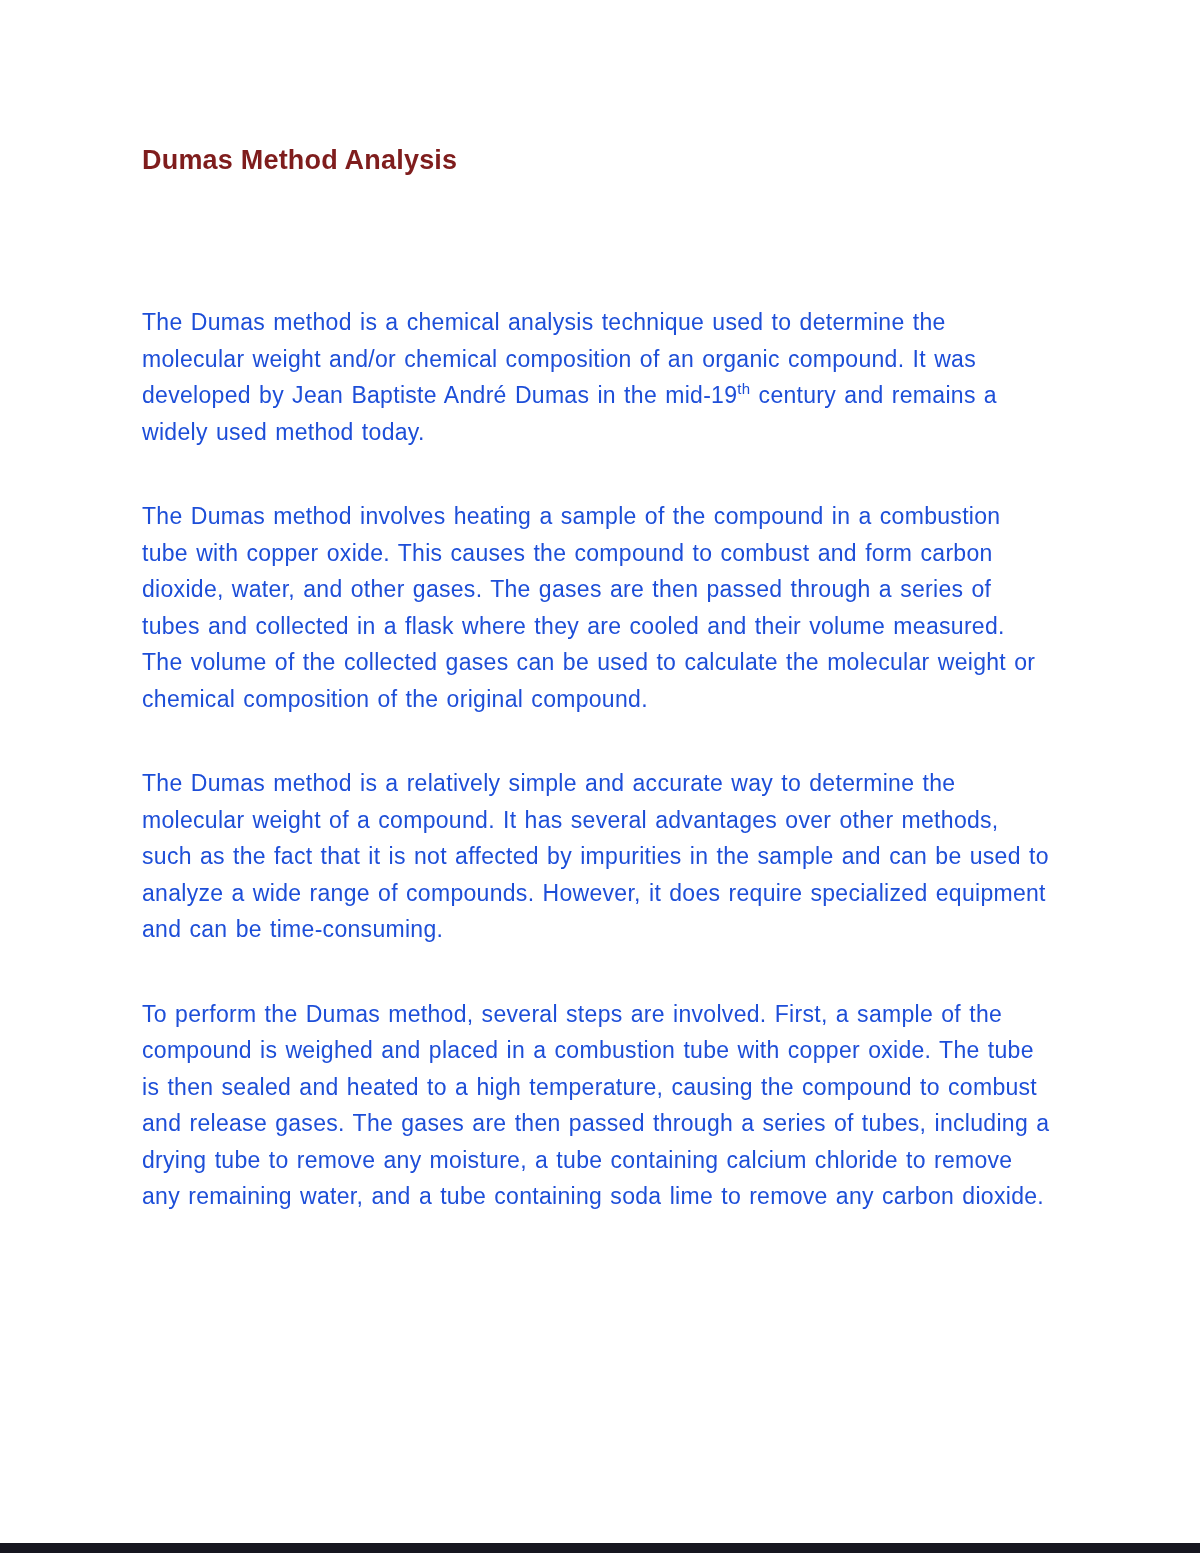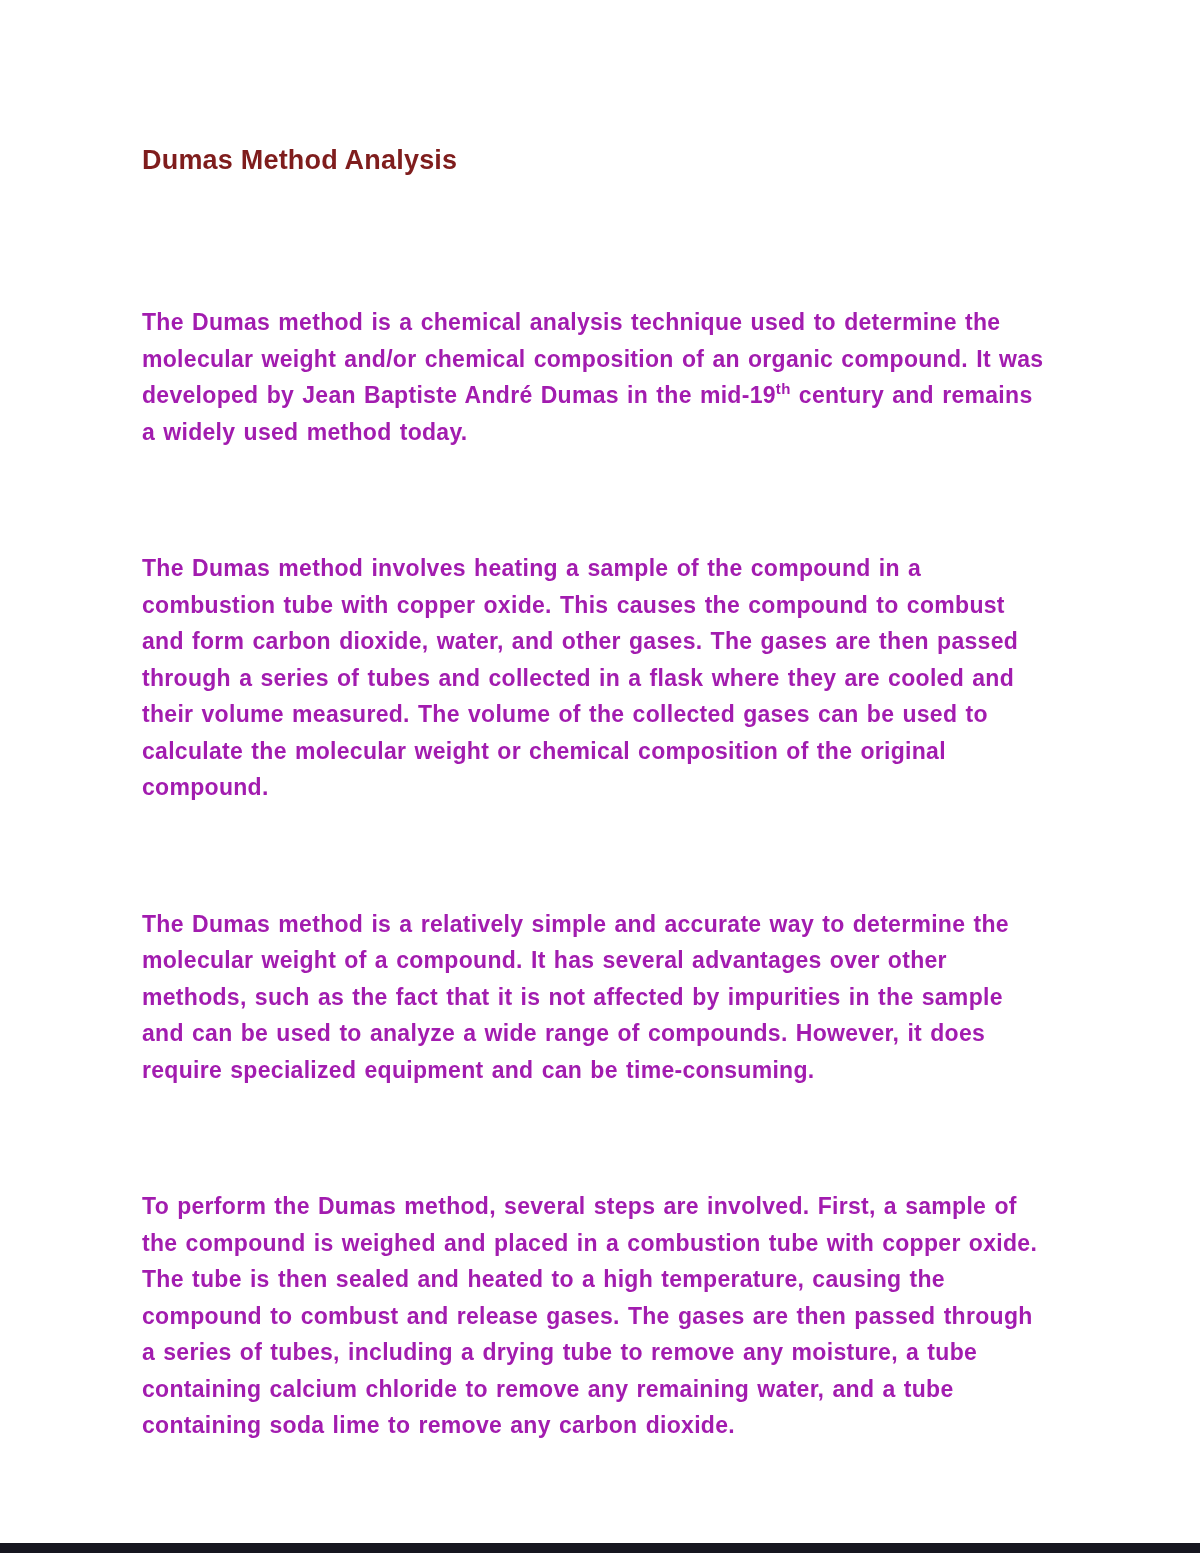--- a/index.html
+++ b/index.html
@@ -23,29 +23,29 @@
   .doc-title {
     font-size: 27px;
     font-weight: bold;
     margin: 0 0 128px 0;
     letter-spacing: 0.2px;
     color: #7f1d1d;
   }
   .doc-paragraph {
     font-size: 23px;
     line-height: 36.5px;
-    font-weight: 700;
+    font-weight: 400;
     letter-spacing: 0.3px;
     word-spacing: 1.5px;
     margin: 0 0 0 0;
     max-width: 912px;
-    color: #a21caf;
+    color: #1d4ed8;
   }
   .doc-paragraph + .doc-paragraph {
-    margin-top: 100px;
+    margin-top: 48px;
   }
   .doc-paragraph sup {
     font-size: 15px;
     line-height: 0;
     vertical-align: super;
   }
   .bottom-bar {
     position: absolute;
     left: 0;
     bottom: 0;

